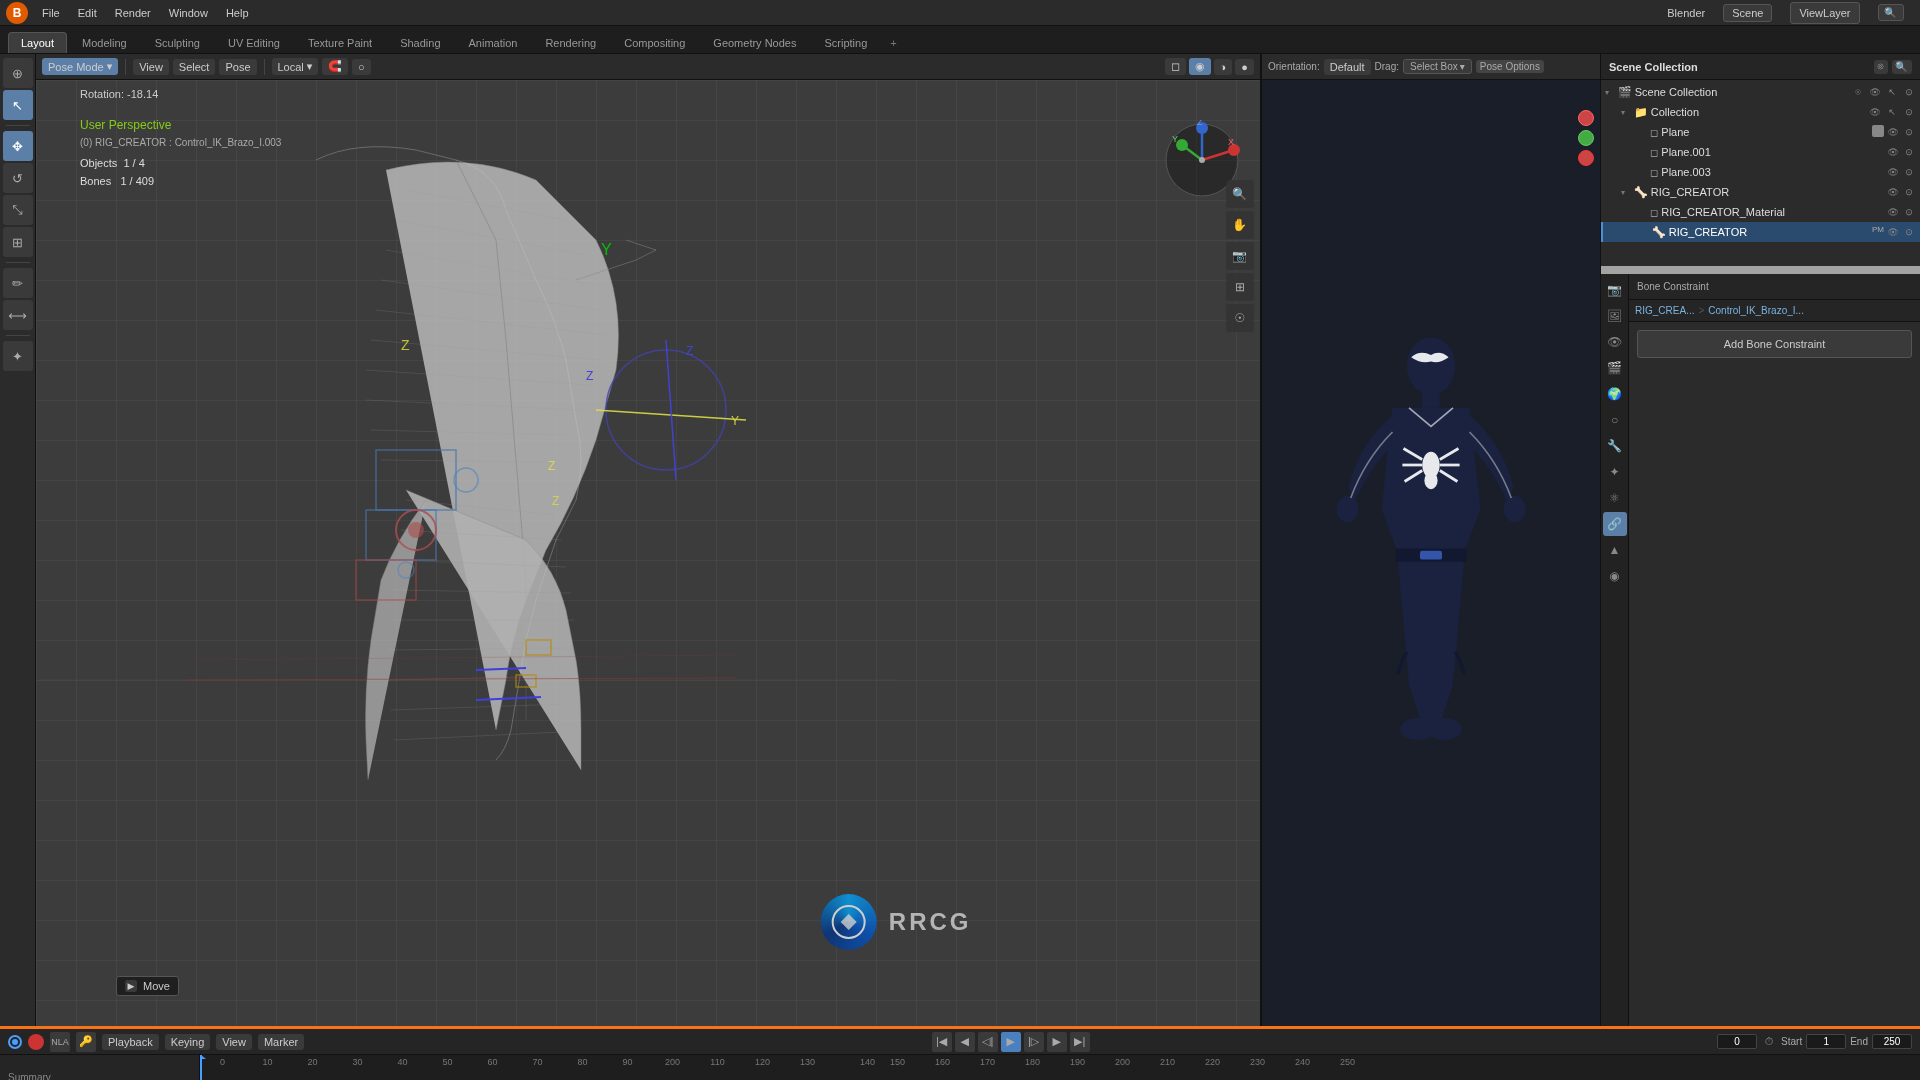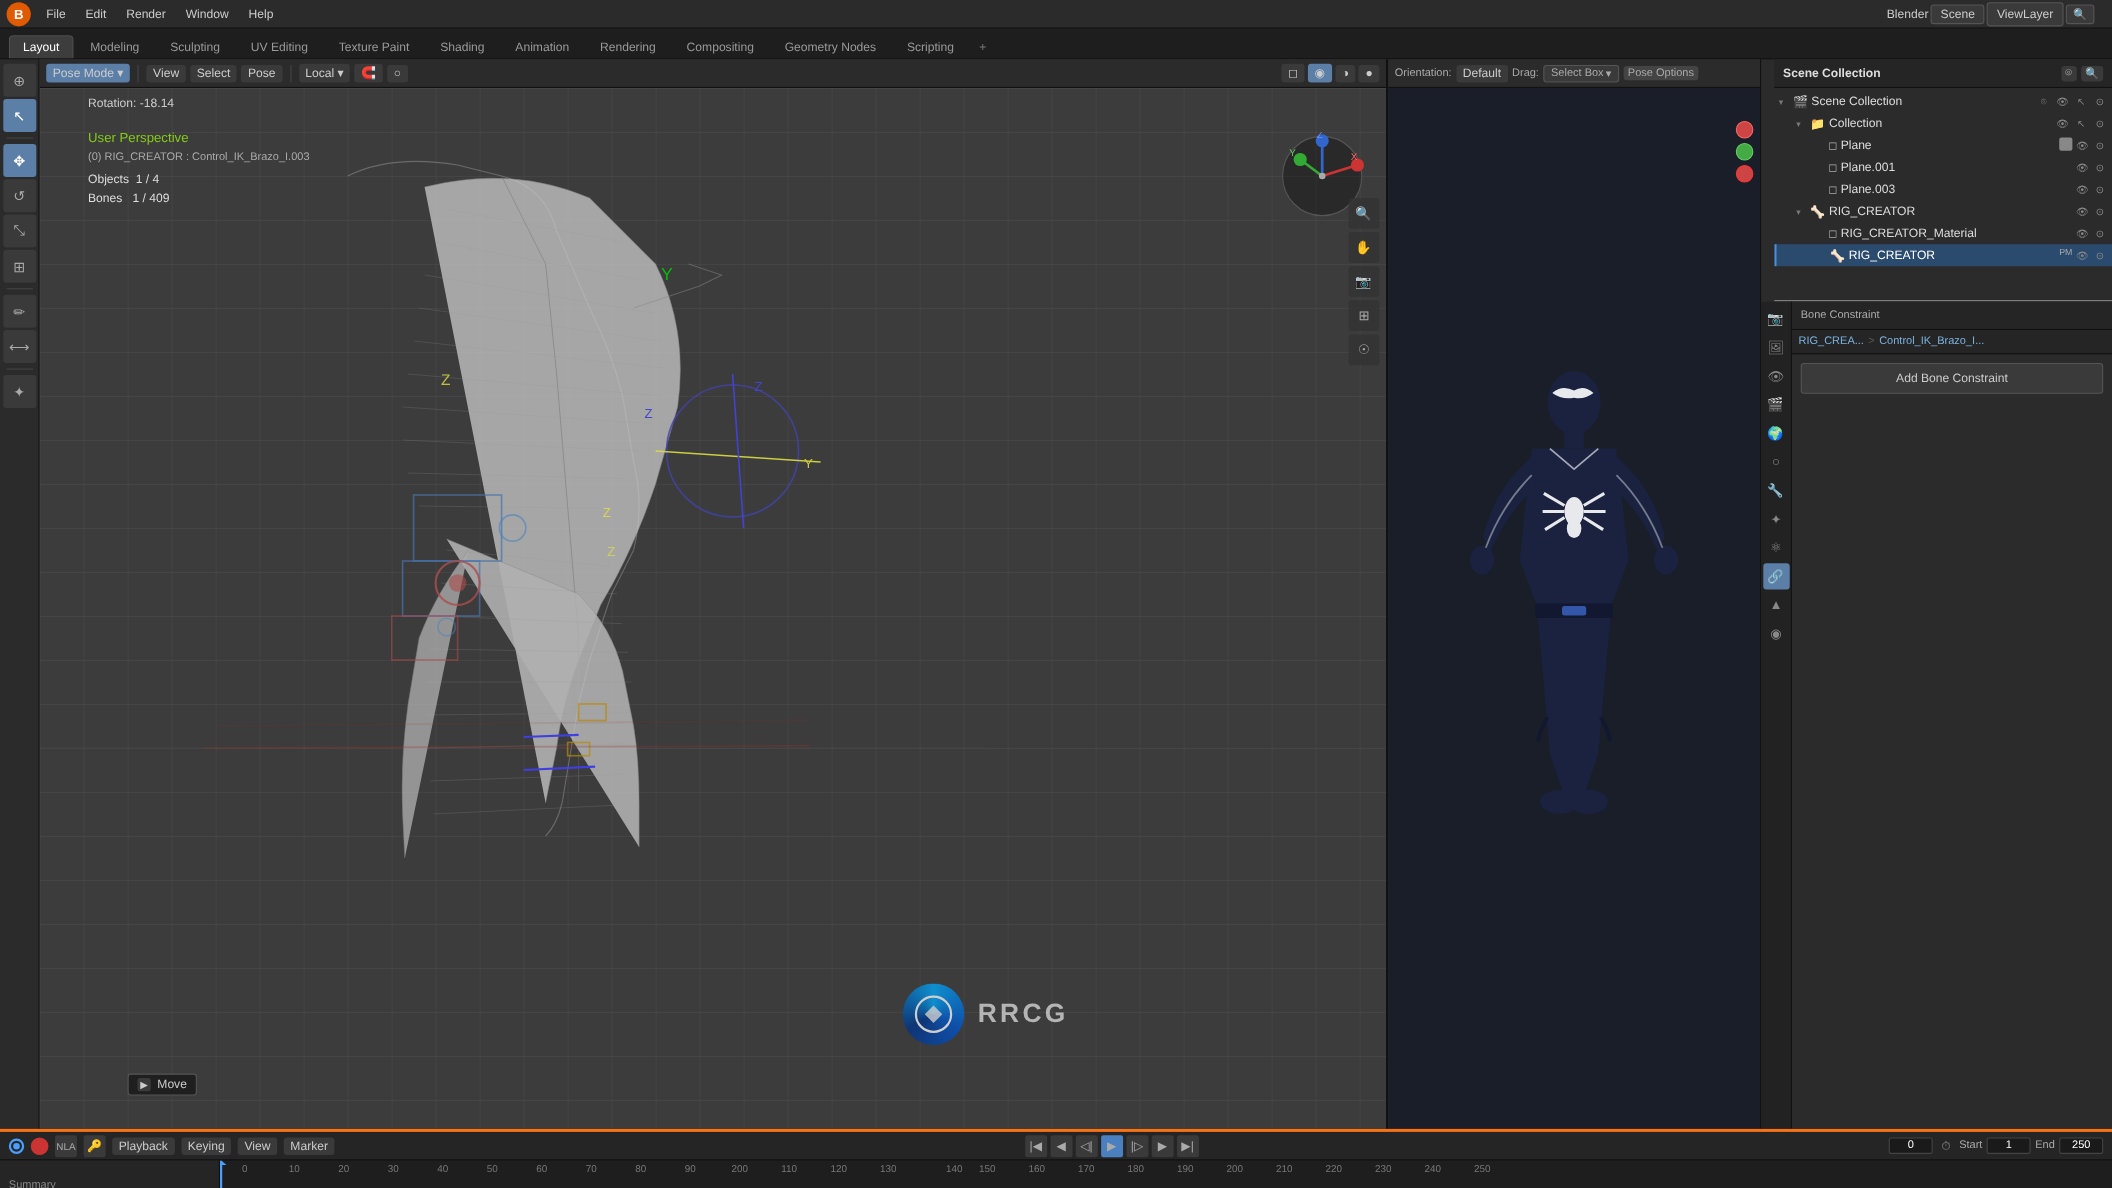--- a/index.html
+++ b/index.html
@@ -233,24 +233,23 @@
       background: #2b2b2b;
       display: flex;
       flex-direction: column;
       border-left: 1px solid #111;
     }
 
     
     #outliner {
       height: 220px;
       background: #2b2b2b;
-      border-bottom: 1px solid #a3a3a3;
+      border-bottom: 8px solid #a3a3a3;
       display: flex;
       flex-direction: column;
-      margin-left: 12px;
     }
     #outliner-header {
       height: 26px;
       background: #252525;
       display: flex;
       align-items: center;
       padding: 0 8px;
       justify-content: space-between;
       border-bottom: 1px solid #111;
     }
@@ -440,21 +439,21 @@
   <div class="menu-logo">
     <span>B</span>
   </div>
   <div class="menu-item">File</div>
   <div class="menu-item">Edit</div>
   <div class="menu-item">Render</div>
   <div class="menu-item">Window</div>
   <div class="menu-item">Help</div>
   <div style="flex:1"></div>
 
-  <div style="display:flex;align-items:center;gap:2px;margin-right:10px;">
+  <div style="display:flex;align-items:center;gap:18px;margin-right:10px;">
     <span style="font-size:11px;color:#ccc;">Blender</span>
     <div style="background:#3a3a3a;border:1px solid #555;border-radius:3px;padding:2px 8px;font-size:11px;color:#ccc;">Scene</div>
     <div style="background:#3a3a3a;border:1px solid #555;border-radius:3px;padding:4px 8px;font-size:11px;color:#ccc;">ViewLayer</div>
     <div style="background:#3a3a3a;border:1px solid #555;border-radius:3px;padding:2px 6px;font-size:10px;color:#aaa;">🔍</div>
   </div>
 </div>
 
 <div id="workspace-tabs">
   <div class="ws-tab active">Layout</div>
   <div class="ws-tab">Modeling</div>

